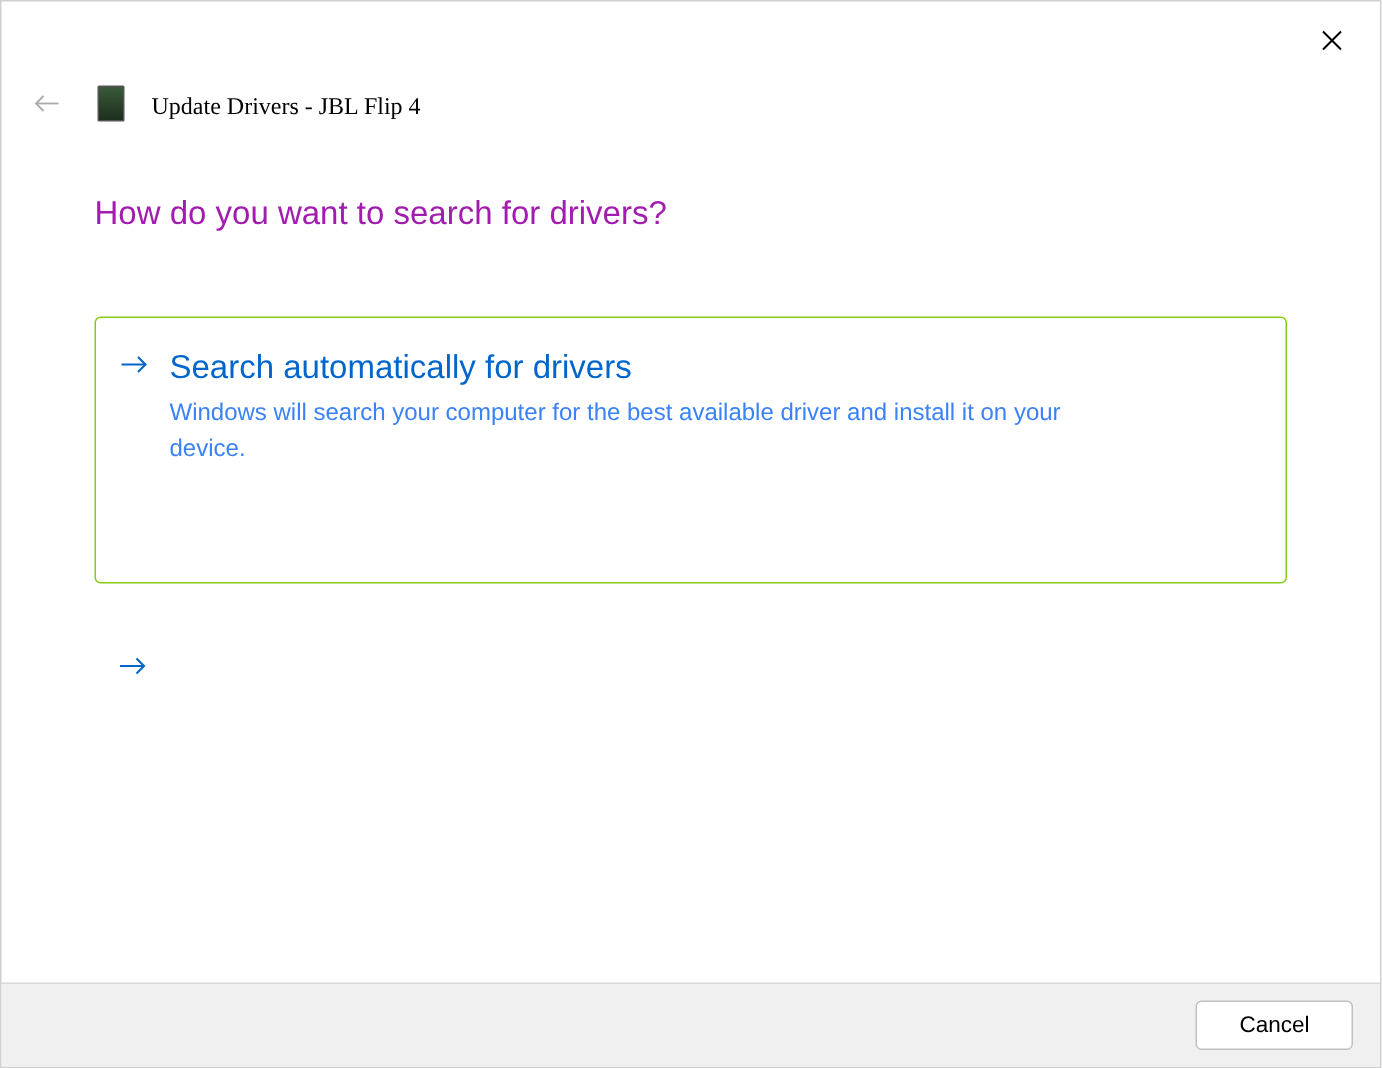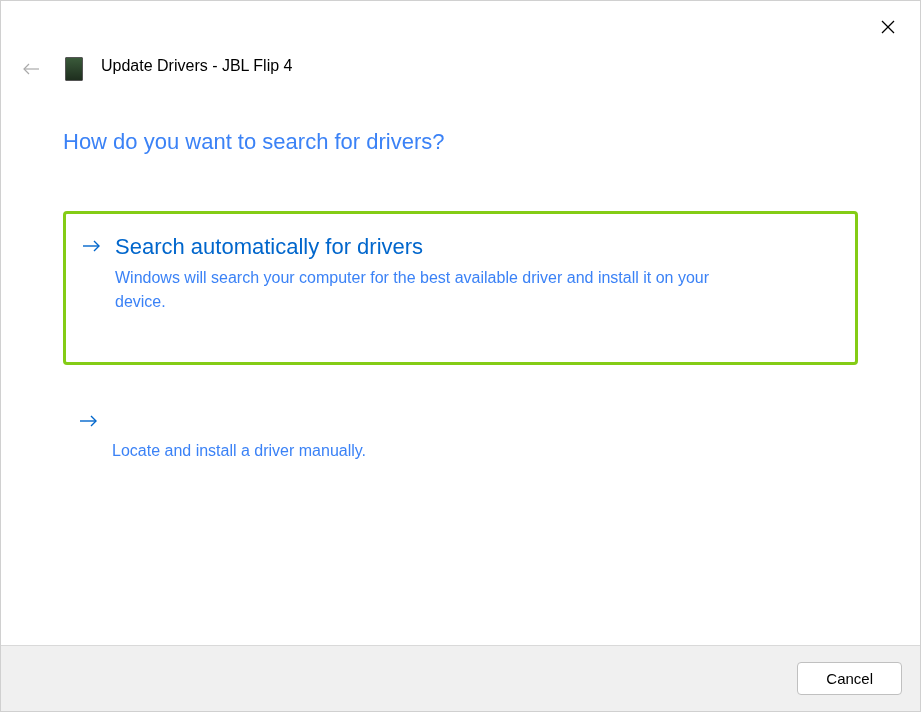--- a/index.html
+++ b/index.html
@@ -32,23 +32,24 @@
       height: 28px;
       display: flex;
       align-items: center;
       justify-content: center;
       cursor: pointer;
       font-size: 18px;
       color: #000;
     }
     .header-row {
       display: flex;
-      align-items: flex-start;
+      align-items: flex-end;
       padding: 56px 0 0 18px;
       gap: 18px;
+      font-family: Liberation Serif, serif;
     }
     .back-arrow {
       width: 24px;
       height: 24px;
       display: flex;
       align-items: center;
       justify-content: center;
       color: #888;
       cursor: default;
     }
@@ -65,34 +66,34 @@
       font-size: 16px;
       color: #000;
       font-weight: 400;
     }
     .content {
       flex: 1;
       padding: 48px 62px 0 62px;
     }
     .heading {
       font-size: 22px;
-      color: #3b82f6;
+      color: #a21caf;
       font-weight: 400;
       margin-bottom: 56px;
     }
     .option {
       padding: 16px 18px 26px 16px;
       margin-bottom: 30px;
       cursor: pointer;
     }
     .option.highlighted {
-      border: 3px solid #84cc16;
+      border: 1px solid #84cc16;
       border-radius: 4px;
       padding-top: 20px;
-      padding-bottom: 48px;
+      padding-bottom: 76px;
     }
     .option-first-line {
       display: flex;
       align-items: center;
       gap: 14px;
     }
     .option-arrow {
       color: #0066cc;
       font-size: 19px;
       font-weight: 300;
@@ -105,21 +106,21 @@
     }
     .option-desc {
       font-size: 16px;
       color: #3b82f6;
       margin-left: 33px;
       margin-top: 6px;
       line-height: 1.5;
       max-width: 640px;
     }
     .footer {
-      height: 66px;
+      height: 56px;
       background: #f0f0f0;
       border-top: 1px solid #d9d9d9;
       display: flex;
       align-items: center;
       justify-content: flex-end;
       padding-right: 18px;
     }
     .cancel-btn {
       background: #ffffff;
       border: 1px solid #c0c0c0;
@@ -172,21 +173,20 @@
 
     <div class="option">
       <div class="option-first-line">
         <span class="option-arrow">
           <svg width="19" height="14" viewBox="0 0 19 14">
             <line x1="1" y1="7" x2="17" y2="7" stroke="#0066cc" stroke-width="1.4"></line>
             <polyline points="12,2 17,7 12,12" fill="none" stroke="#0066cc" stroke-width="1.4"></polyline>
           </svg>
         </span>
       </div>
-      <div class="option-desc">Locate and install a driver manually.</div>
     </div>
   </div>
 
   <div class="footer">
     <button class="cancel-btn">Cancel</button>
   </div>
 
 </div>
 
 </body></html>

